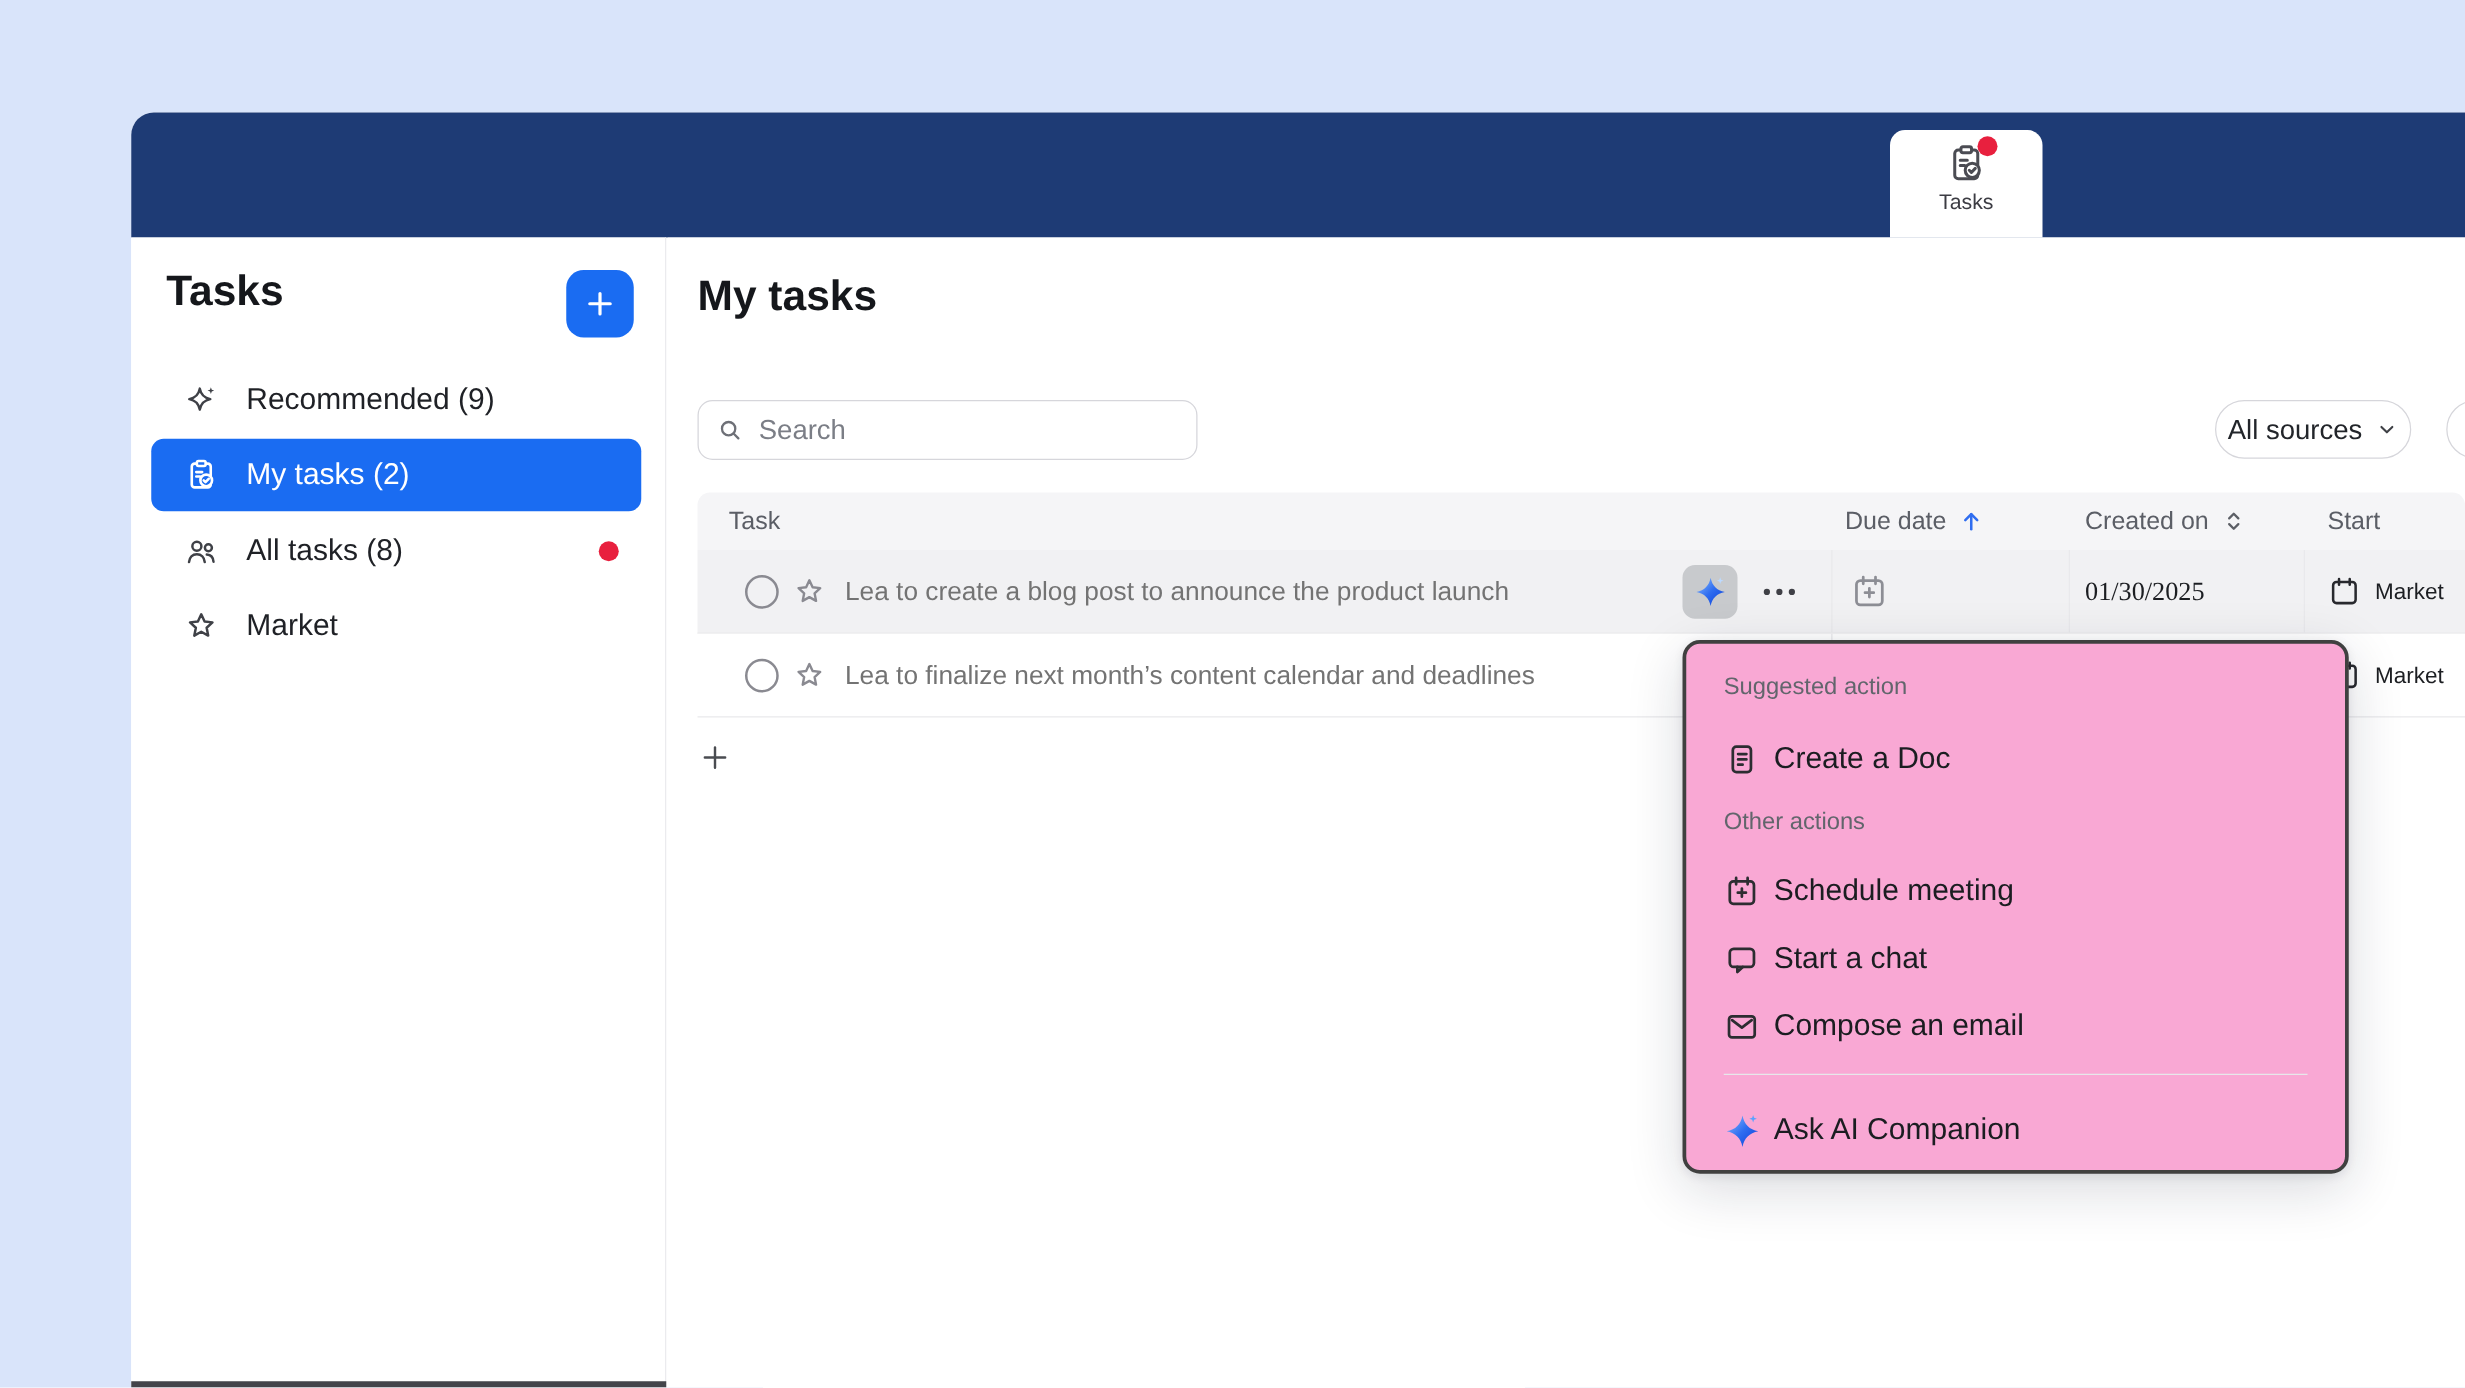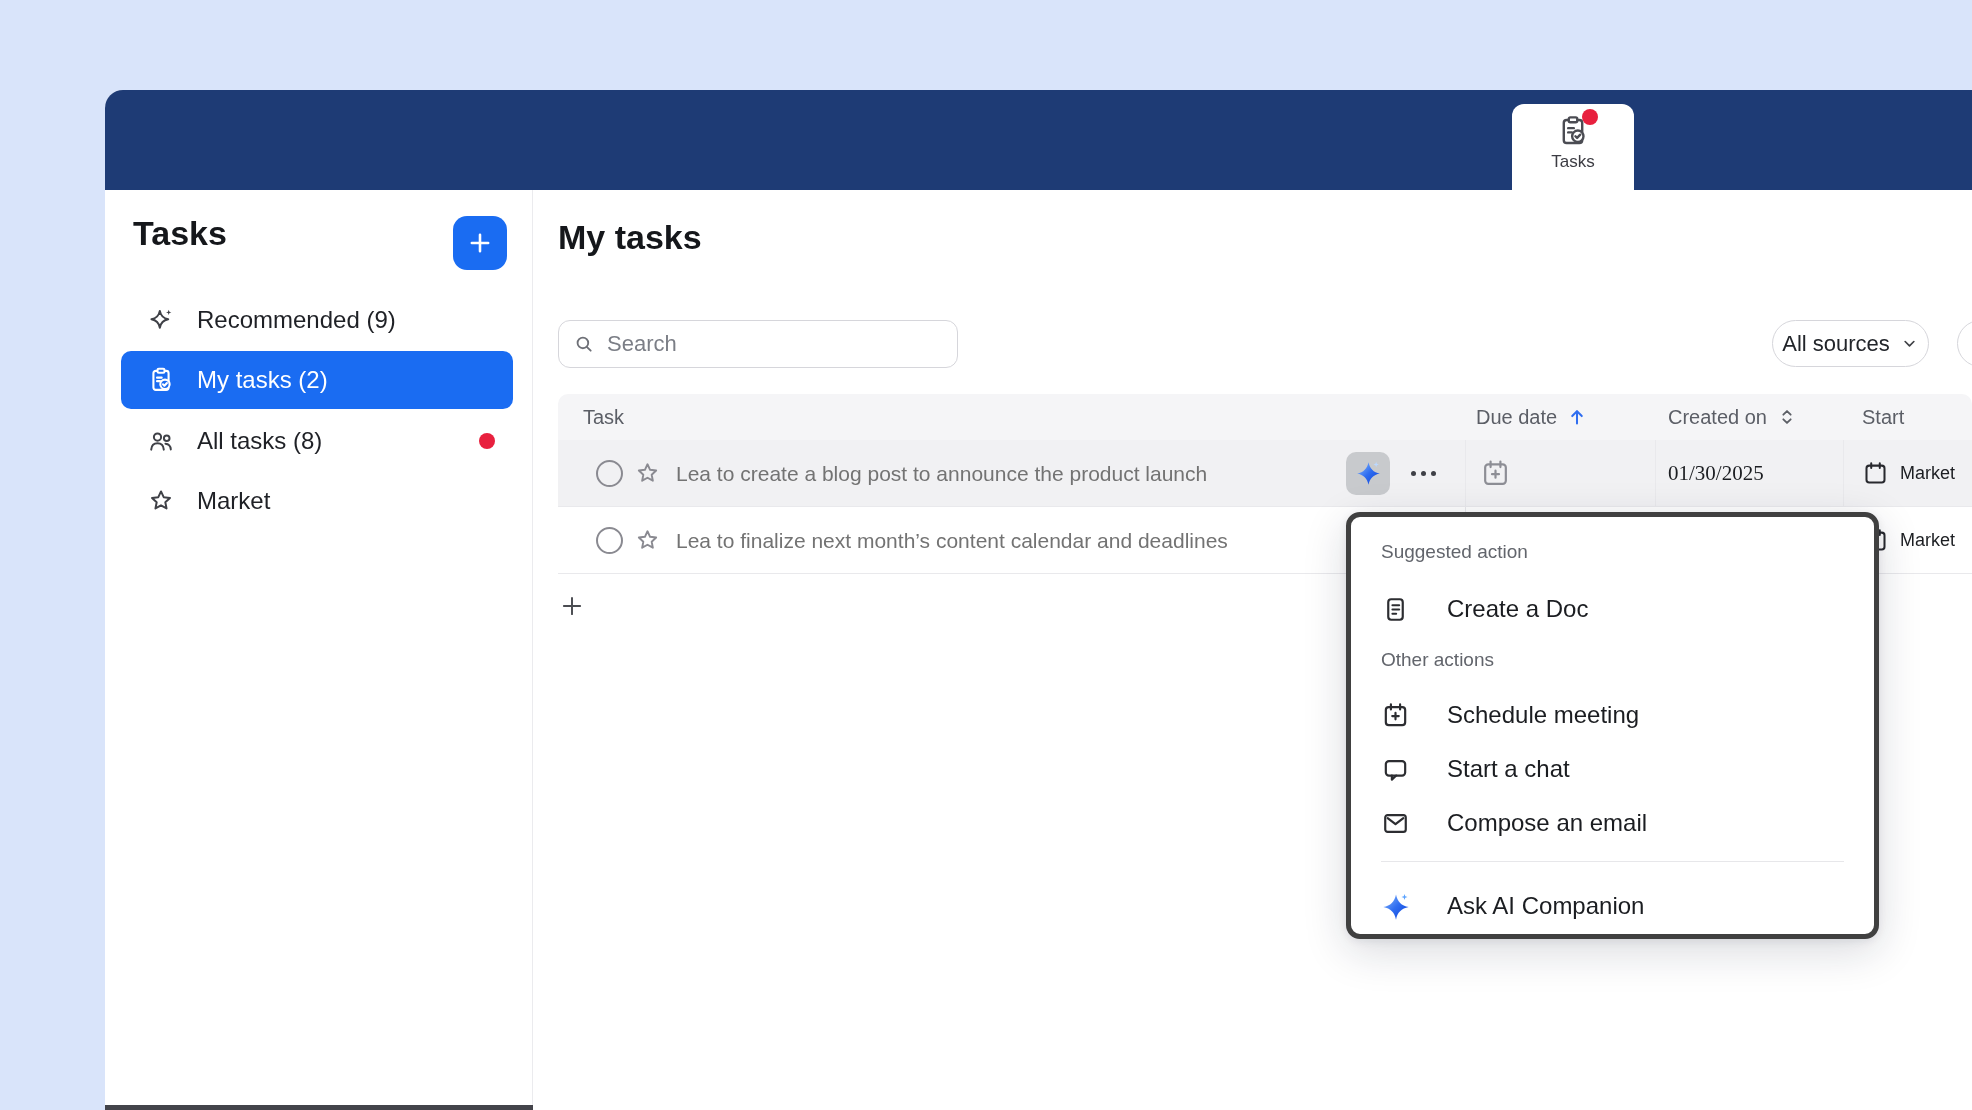--- a/index.html
+++ b/index.html
@@ -85,24 +85,24 @@
               justify-content:center; gap:5px; cursor:pointer; }
   .more-btn i { width:5px; height:5px; border-radius:50%; background:#3f4046; }
   .due-ic { position:absolute; left:922px; top:18px; width:31px; height:31px; color:#8d8e95; cursor:pointer; }
   .created-txt { position:absolute; left:1110px; top:0; height:67px; line-height:67px; font-size:21px; color:#1c1e22;font-family:Liberation Serif, serif; }
   .src-ic { position:absolute; left:1304px; top:20px; width:27px; height:27px; color:#28292e; }
   .src-txt { position:absolute; left:1342px; top:0; height:67px; line-height:67px; font-size:18px; color:#1c1e22; white-space:nowrap; }
   .add-row { position:absolute; left:18px; top:396px; width:40px; height:40px; display:flex; align-items:center;
              justify-content:center; color:#4a4c51; cursor:pointer; }
 
   
-  .menu { position:absolute; left:1346px; top:512px; width:533px; height:427px; background:#ffffff; border-radius:14px;
-          border:5px solid #404040; box-shadow:0 12px 44px rgba(18,24,48,.16), 0 2px 8px rgba(18,24,48,.08); }
+  .menu { position:absolute; left:1346px; top:512px; width:533px; height:427px; background:#f9a8d4; border-radius:14px;
+          border:3px solid #404040; box-shadow:0 12px 44px rgba(18,24,48,.16), 0 2px 8px rgba(18,24,48,.08); }
   .menu .sec { position:absolute; left:30px; font-size:19px; color:#62656c; }
-  .menu .item { position:absolute; left:30px; right:24px; height:56px; display:flex; align-items:center; gap:37px;
+  .menu .item { position:absolute; left:30px; right:24px; height:56px; display:flex; align-items:center; gap:11px;
                 cursor:pointer; color:#1b1d21; }
   .menu .item .ic { width:29px; height:29px; color:#2c2d31; flex:0 0 auto; }
   .menu .item .lbl { font-size:24px; }
   .menu .divider { position:absolute; left:30px; right:30px; top:344px; height:1px; background:#e7e7ea; }
 
   .bottom-edge { position:absolute; left:105px; top:1105px; width:428px; height:5px; background:#43444a; }
 
   svg { display:block; }
 </style>
 </head>

